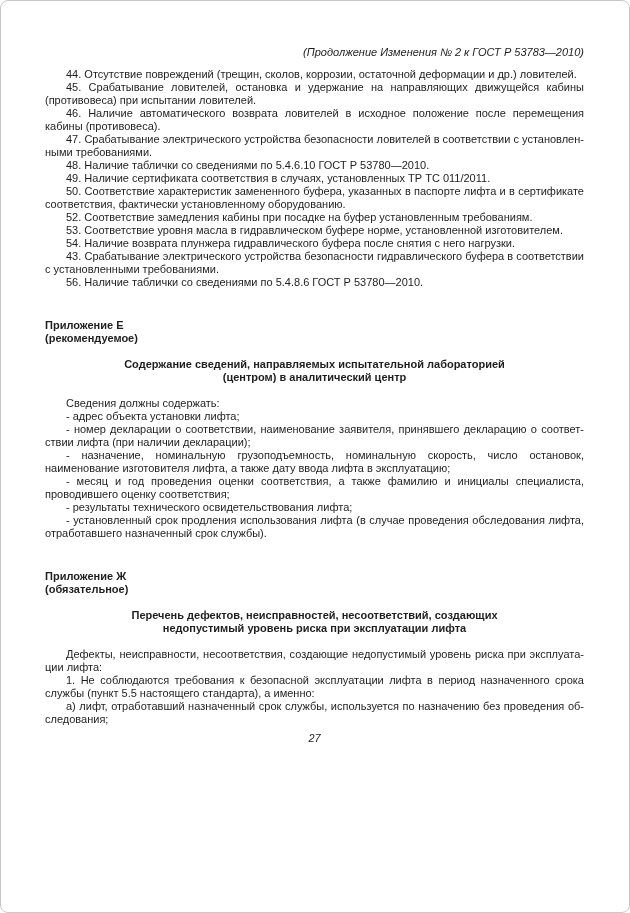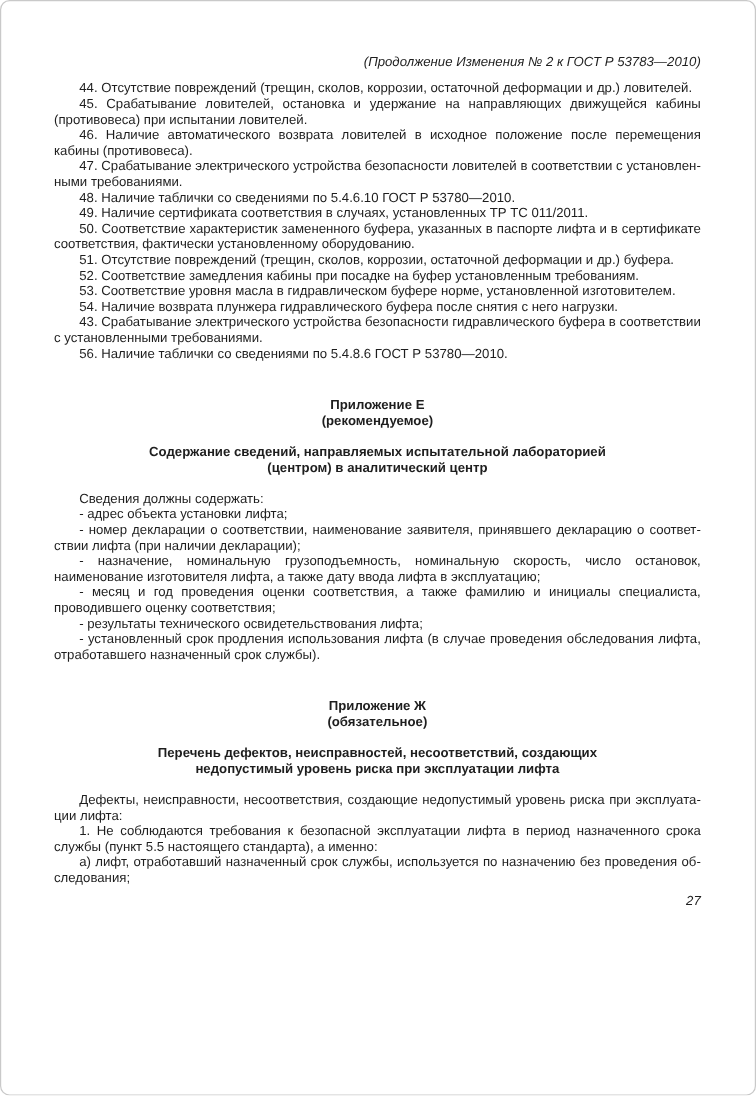--- a/index.html
+++ b/index.html
@@ -32,54 +32,52 @@
     text-indent: 21px;
   }
 
   .subheading {
     text-align: center;
     font-weight: bold;
     margin: 4px 0;
   }
 
   .appendix-head {
-    text-align: center;
     font-weight: bold;
     white-space: pre-line;
     margin-top: 30px;
   }
 
   .section-title {
     text-align: center;
     font-weight: bold;
     white-space: pre-line;
     margin: 13px 0;
   }
 
   .pagenum {
-    text-align: right;
+    text-align: center;
     font-style: italic;
     margin-top: 6px;
   }
 </style>
 </head>
 <body>
 
 <div class="page">
   <div class="note">(Продолжение Изменения № 2 к ГОСТ Р 53783—2010)</div>
 
   <div id="doc-body">
       <div class="p">44. Отсутствие повреждений (трещин, сколов, коррозии, остаточной деформации и др.) ловителей.</div>
       <div class="p">45. Срабатывание ловителей, остановка и удержание на направляющих движущейся кабины (проти­вовеса) при испытании ловителей.</div>
       <div class="p">46. Наличие автоматического возврата ловителей в исходное положение после перемещения кабины (противовеса).</div>
       <div class="p">47. Срабатывание электрического устройства безопасности ловителей в соответствии с установлен­ными требованиями.</div>
       <div class="p">48. Наличие таблички со сведениями  по 5.4.6.10 ГОСТ Р 53780—2010.</div>
       <div class="p">49. Наличие сертификата соответствия в случаях,  установленных ТР ТС 011/2011.</div>
       <div class="p">50. Соответствие  характеристик замененного буфера, указанных в паспорте лифта и в сертификате соответствия, фактически установленному оборудованию.</div>
-      <div class="p">51. Отсутствие повреждений (трещин, сколов, коррозии, остаточной деформации и др.) буфера.</div>
       <div class="p">52. Соответствие замедления кабины при посадке на буфер установленным требованиям.</div>
       <div class="p">53. Соответствие уровня масла в гидравлическом буфере норме, установленной изготовителем.</div>
       <div class="p">54. Наличие возврата плунжера гидравлического буфера  после снятия с него нагрузки.</div>
       <div class="p">43. Срабатывание электрического устройства безопасности гидравлического буфера в соответствии с установленными требованиями.</div>
       <div class="p">56. Наличие таблички со сведениями по 5.4.8.6 ГОСТ Р 53780—2010.</div>
       <div class="appendix-head">Приложение Е
 (рекомендуемое)</div>
       <div class="section-title">Содержание сведений, направляемых испытательной лабораторией
 (центром) в аналитический центр</div>
       <div class="p">Сведения должны содержать:</div>

